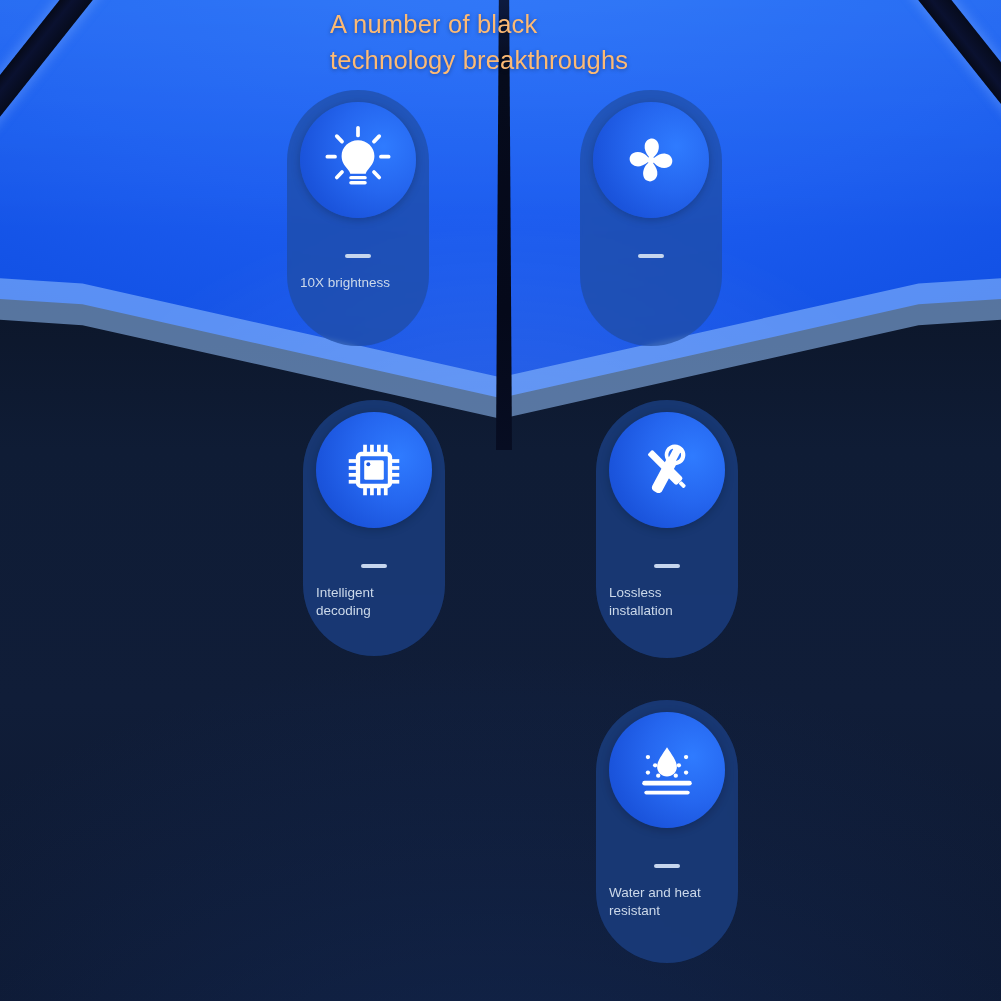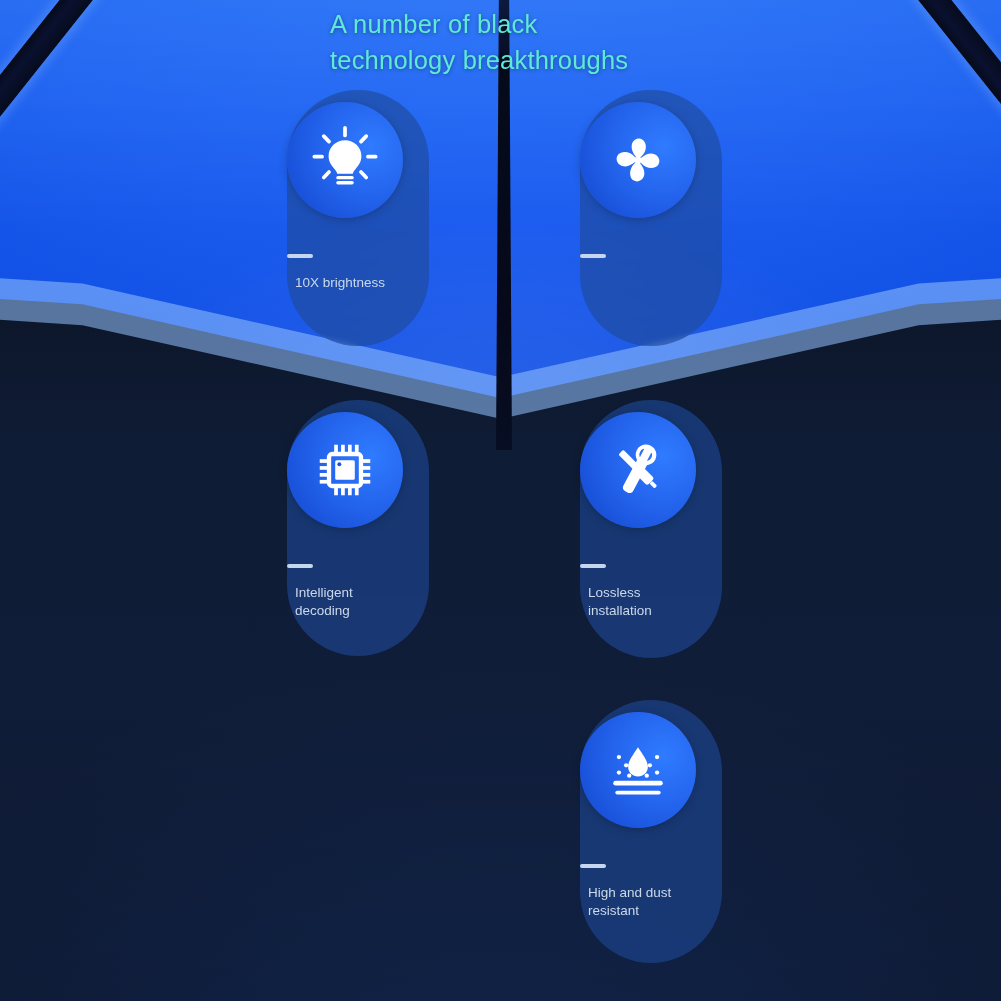--- a/index.html
+++ b/index.html
@@ -89,36 +89,36 @@
   }
   
   .bg-vign{
     position:absolute;inset:0;
     background:radial-gradient(120% 80% at 50% 115%, rgba(22,48,100,.55) 0%, rgba(5,10,22,0) 62%);
   }
 
   
   .title{
     position:absolute;left:330px;top:6px;width:420px;
-    color:#5eead4;font-size:25.5px;line-height:36px;font-weight:400;
+    color:#fdba74;font-size:25.5px;line-height:36px;font-weight:400;
     letter-spacing:.2px;text-shadow:0 1px 4px rgba(0,0,0,.35);
     white-space:pre-line;
   }
 
   .grid{position:absolute;inset:0;}
 
   .card{
     position:absolute;
     width:142px;
     border-radius:71px;
     background:rgba(30,72,150,.62);
     backdrop-filter:blur(2px);
-    display:flex;flex-direction:column;
-  }
-  .card.dark{ background:rgba(26,62,130,.80); }
+    display:flex;flex-direction:column;align-items:center;
+  }
+  .card.dark{ background:rgba(26,62,130,.80);margin-left:16px; }
 
   .icon-circle{
     width:116px;height:116px;border-radius:50%;
     margin-top:12px;
     background:radial-gradient(circle at 72% 38%, #2f7bff 0%, #2566ef 42%, #1b55dd 72%, #1549c9 100%);
     display:flex;align-items:center;justify-content:center;
     box-shadow:0 2px 10px rgba(0,0,0,.22);
     flex:none;
   }
   .icon-circle svg{display:block;}
@@ -266,18 +266,18 @@
             <circle cx="50.5" cy="19.5" r="2.1"></circle>
             <circle cx="43.5" cy="27.5" r="2.1"></circle>
             <circle cx="50.5" cy="34.5" r="2.1"></circle>
             <circle cx="40.5" cy="37.5" r="2.1"></circle>
           </g>
           <rect x="8" y="42.5" width="48" height="4.6" rx="2.3"></rect>
           <rect x="10" y="52" width="44" height="3.8" rx="1.9"></rect>
         </svg>
       </div>
       <div class="dash"></div>
-      <div class="label">High and dust
+      <div class="label">Water and heat
 resistant</div>
     </div>
 
   </div>
 </div>
 
 </body></html>

